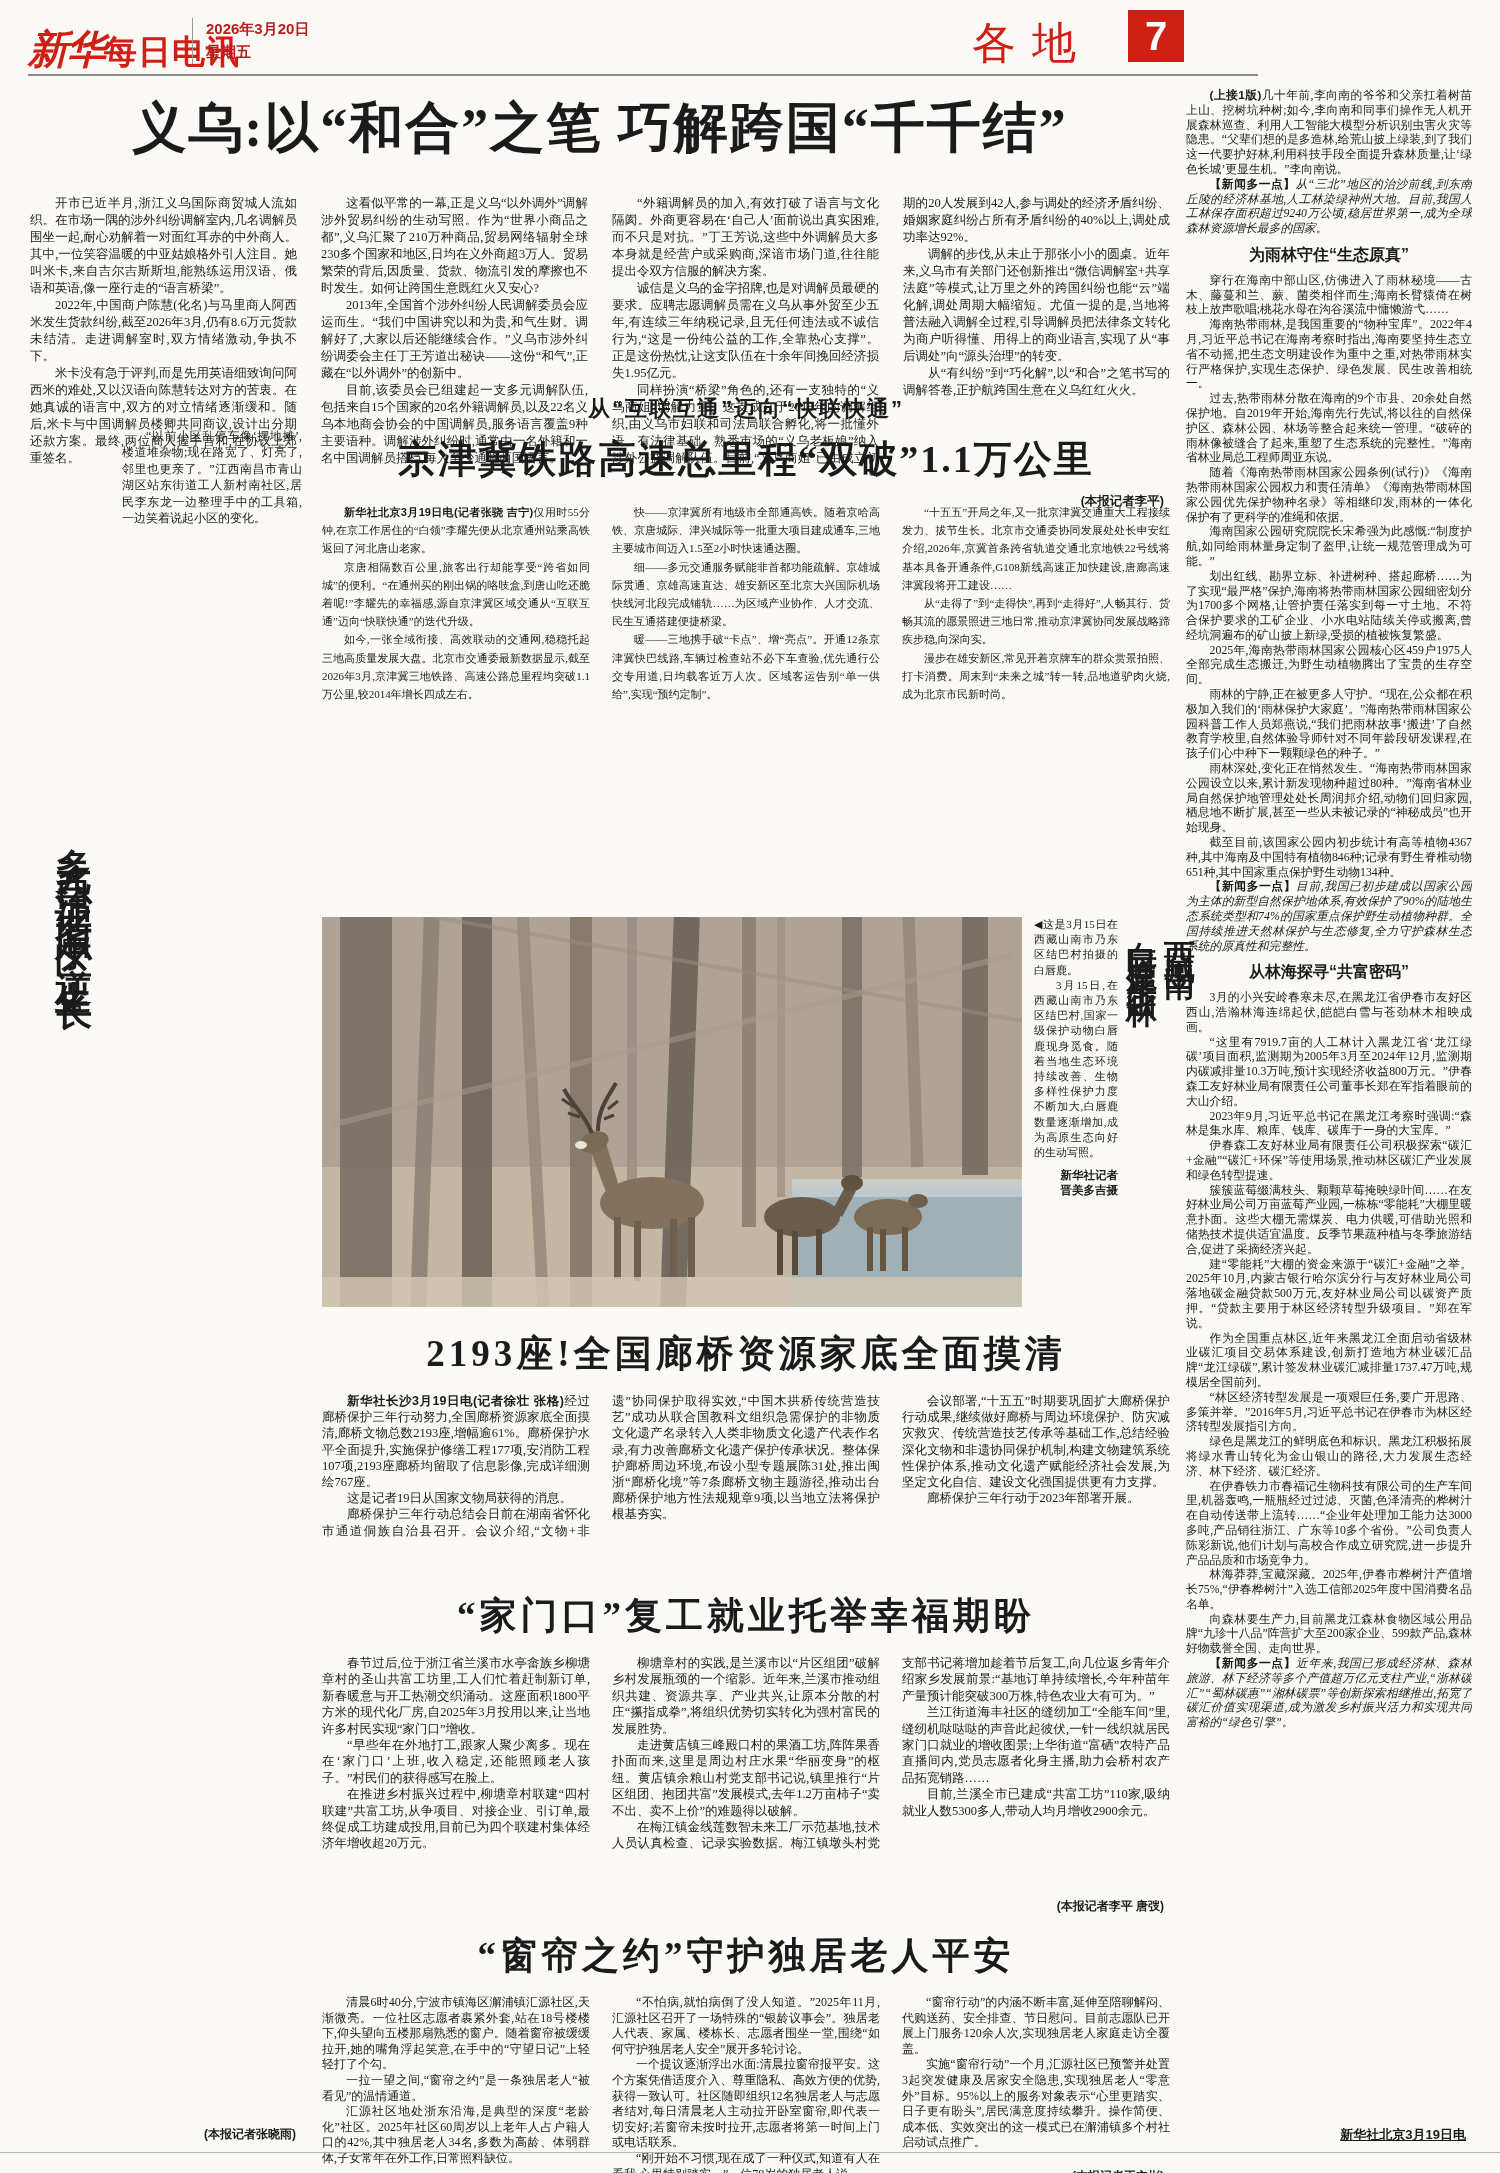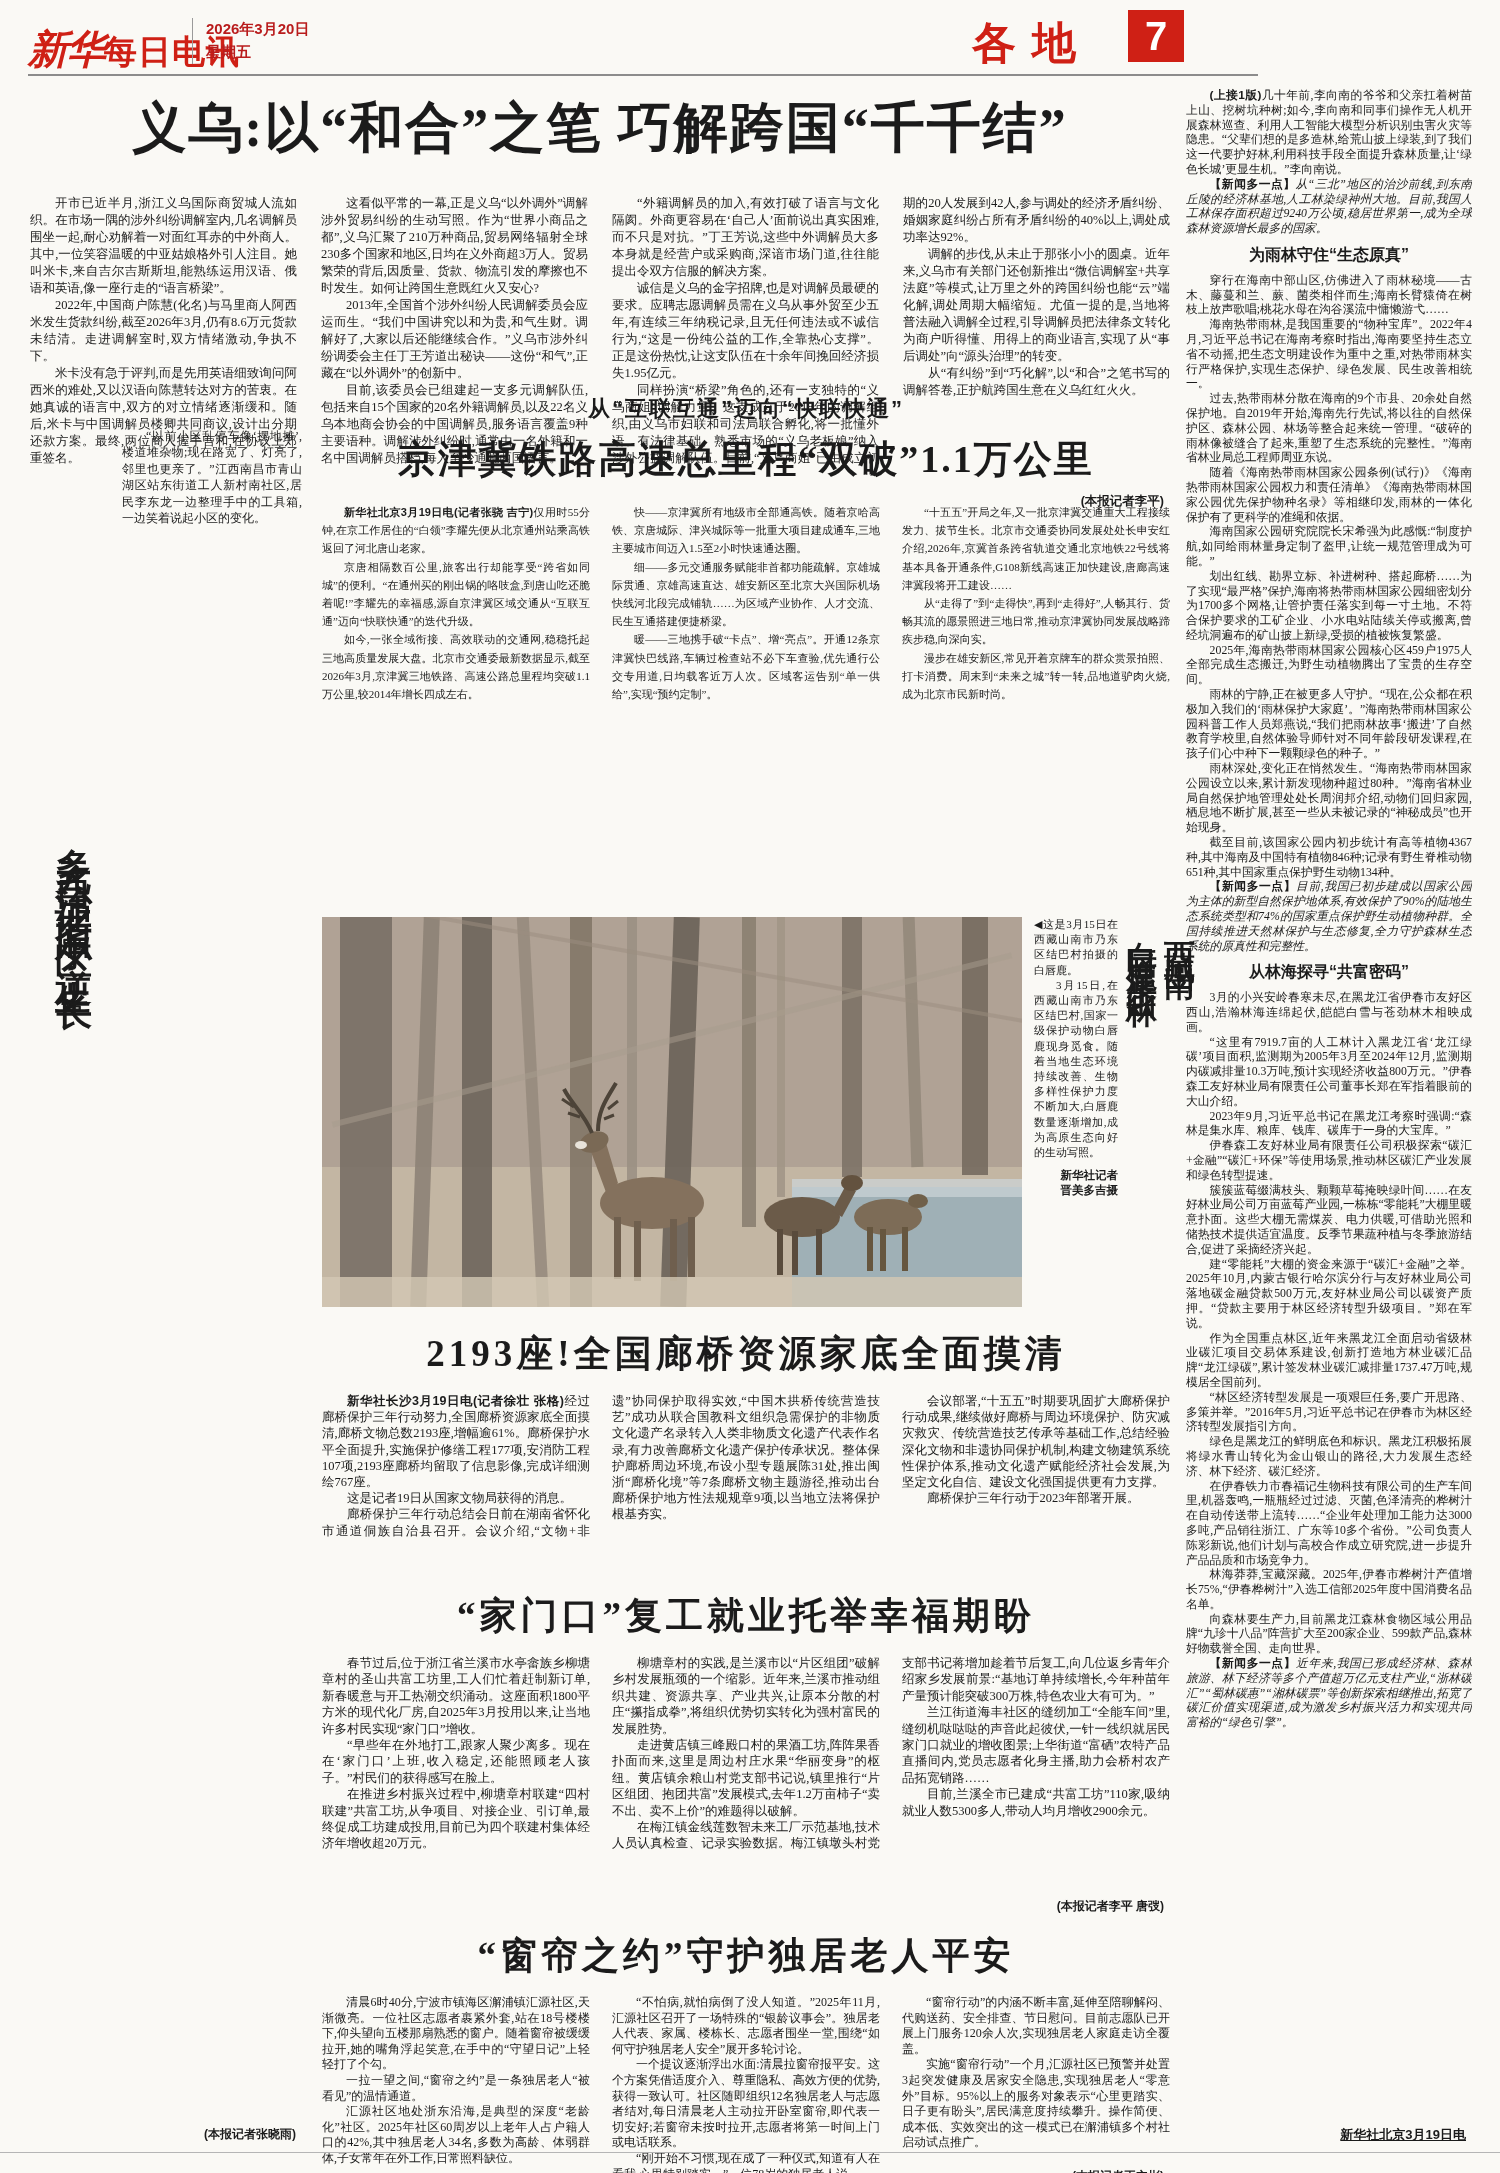--- a/index.html
+++ b/index.html
@@ -9,21 +9,21 @@
     font-family:"Liberation Serif","DejaVu Serif",serif;
   }
   .sans{font-family:"Liberation Sans","DejaVu Sans",sans-serif;}
   
   #masthead{position:absolute;left:0;top:0;width:1185px;height:80px;padding-left:27px;}
   #logo{position:absolute;left:28px;top:22px;color:#cf2015;white-space:nowrap;}
   #logo .xh{font-size:40px;font-weight:900;font-style:italic;letter-spacing:-2px;font-family:"Liberation Serif",serif;}
   #logo .mrdx{font-size:33px;font-weight:900;letter-spacing:1px;font-family:"Liberation Sans","DejaVu Sans",sans-serif;}
   #mast-div{position:absolute;left:192px;top:18px;width:1px;height:46px;background:#9a9a9a;}
   #mast-date{position:absolute;left:206px;top:17px;font-size:15px;font-weight:bold;line-height:23px;color:#b91c1c;}
-  #section-name{position:absolute;right:120px;top:14px;color:#cf2015;font-size:44px;font-weight:700;letter-spacing:16px;font-family:"Liberation Serif",serif;}
+  #section-name{position:absolute;right:120px;top:14px;color:#cf2015;font-size:44px;font-weight:400;letter-spacing:16px;font-family:"Liberation Serif",serif;}
   #page-box{position:absolute;right:28px;top:10px;width:56px;height:52px;background:#cf2015;color:#fff;
     font-size:40px;font-weight:bold;text-align:center;line-height:52px;}
   #mast-rule{position:absolute;left:28px;top:74px;width:1230px;height:2px;background:#8c8c8c;}
   #bottom-rule{position:absolute;left:0;top:2152px;width:1500px;height:1px;background:#b5b5b5;}
   
   p{margin:0;}
   .c-p{text-indent:2em;text-align:justify;}
   .c-h{font-weight:bold;text-align:center;margin:9px 0 7px;font-family:"Liberation Sans","DejaVu Sans",sans-serif;}
   .c-news{text-indent:2em;text-align:justify;font-style:italic;}
   .c-p b,.c-news b{font-family:"Liberation Sans","DejaVu Sans",sans-serif;font-weight:bold;font-style:normal;}

